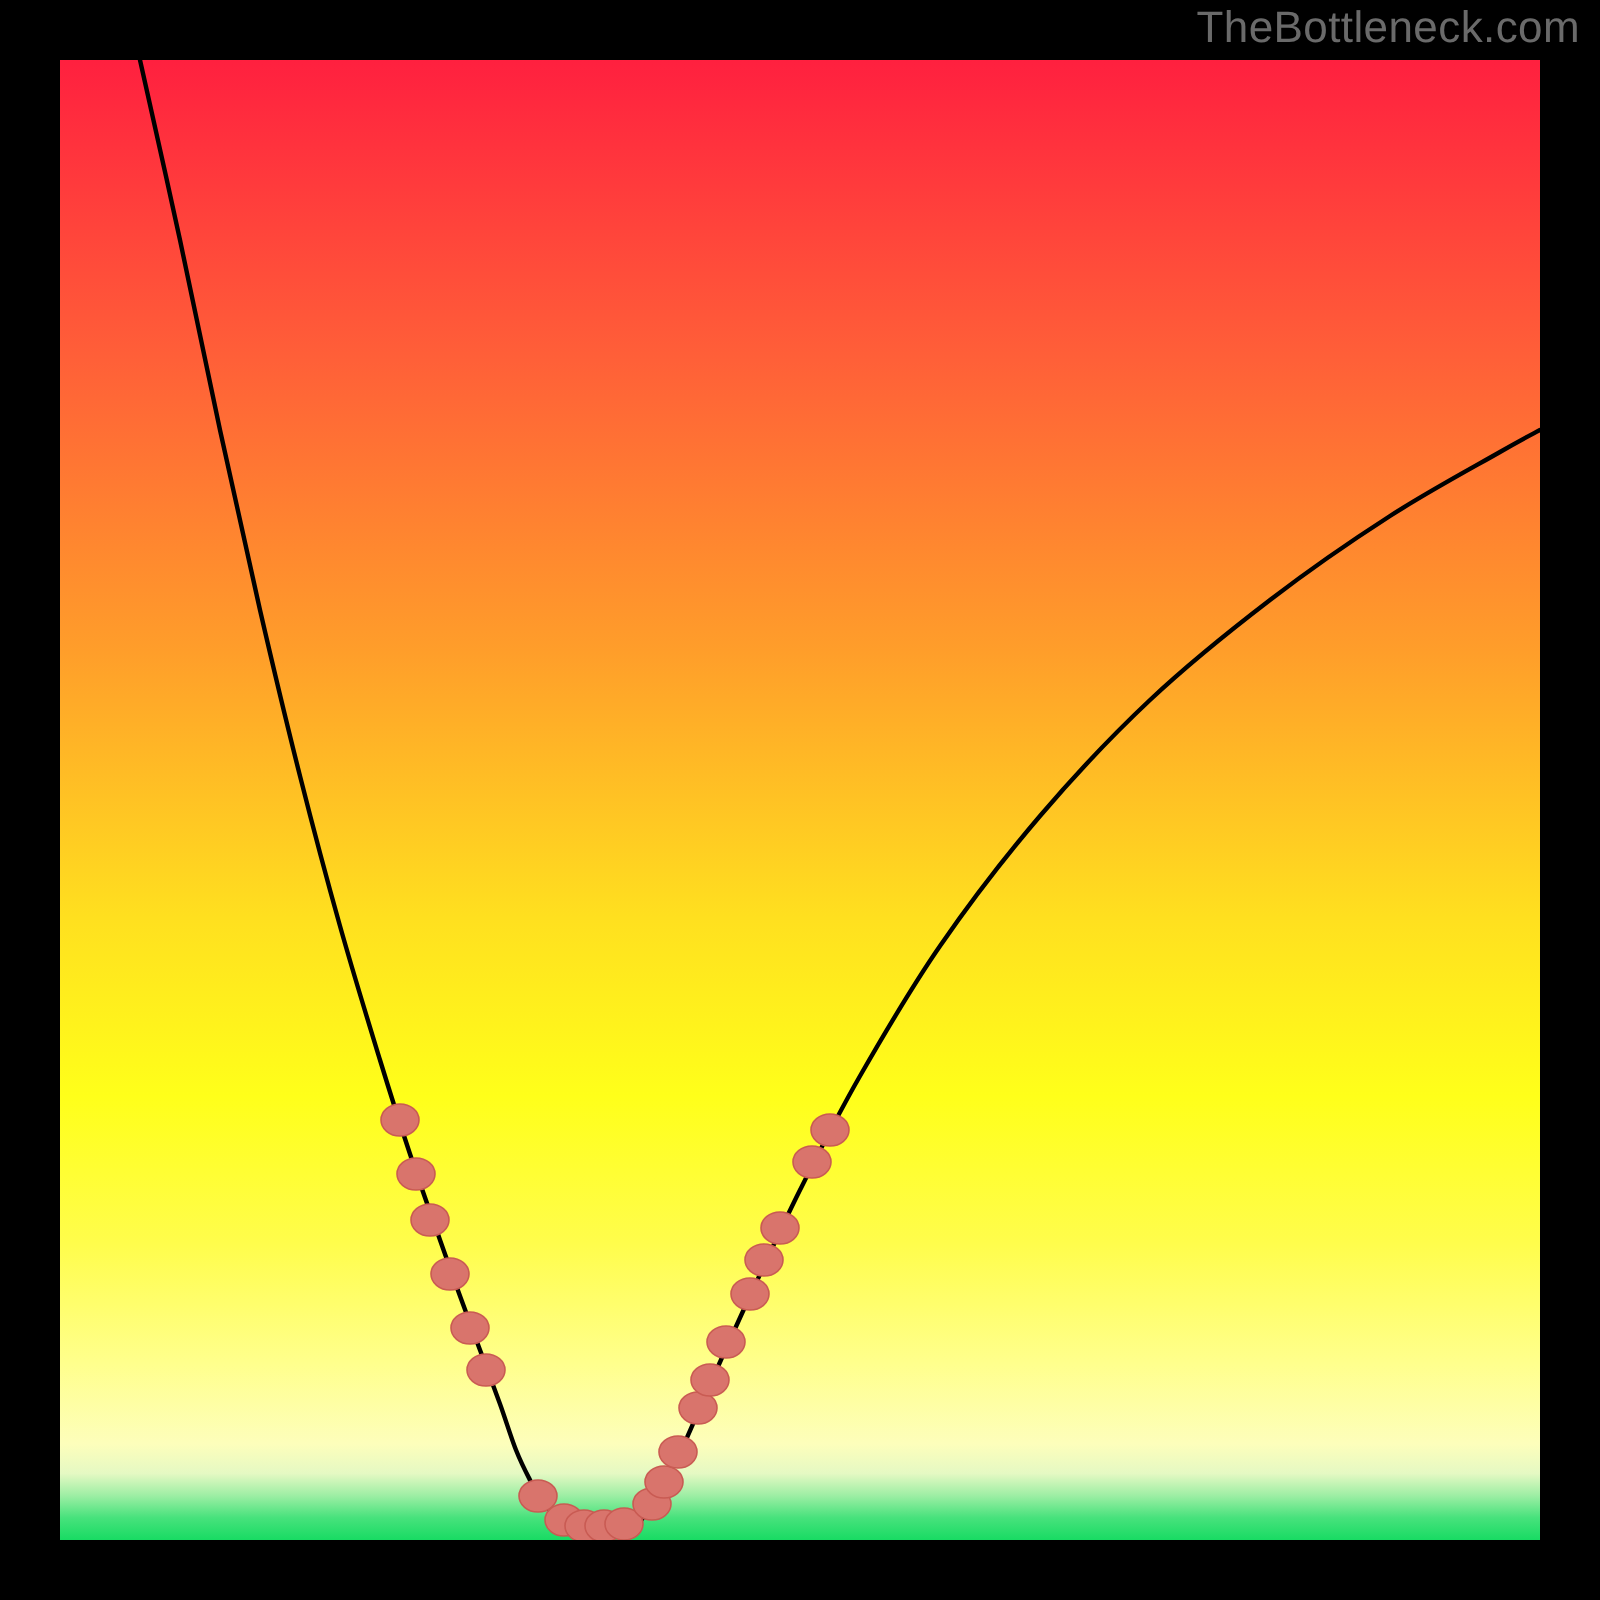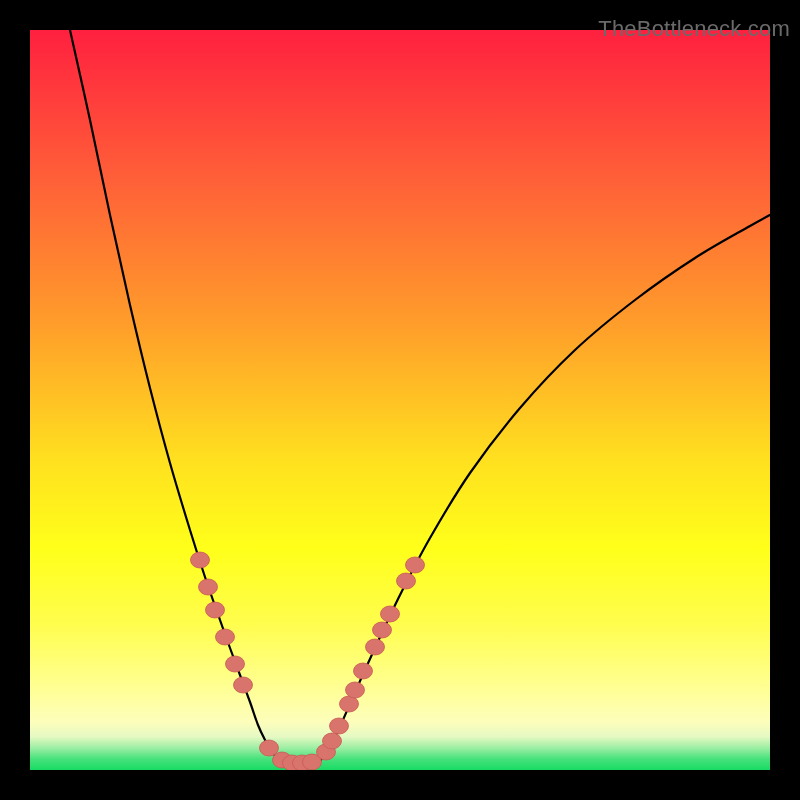--- a/index.html
+++ b/index.html
@@ -57,21 +57,21 @@
     stroke-linecap: round;
     stroke-linejoin: round;
   }
   .bead {
     fill: #d9746c;
     stroke: #c95b53;
     stroke-width: 0.8;
   }
   .watermark {
     position: absolute;
-    top: 16px;
+    top: 1px;
     right: 10px;
     color: #6a6a6a;
     font-size: 22px;
     font-weight: 500;
     letter-spacing: 0.2px;
     user-select: none;
   }
 </style>
 </head>
 <body>

